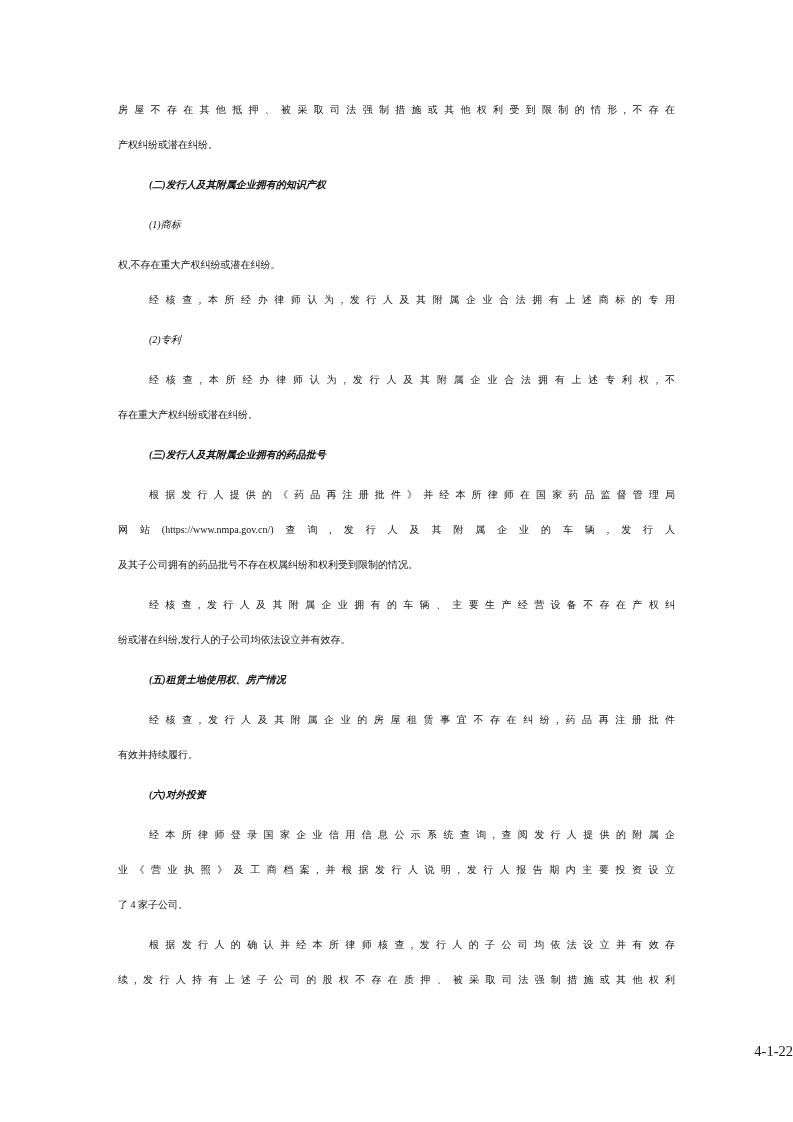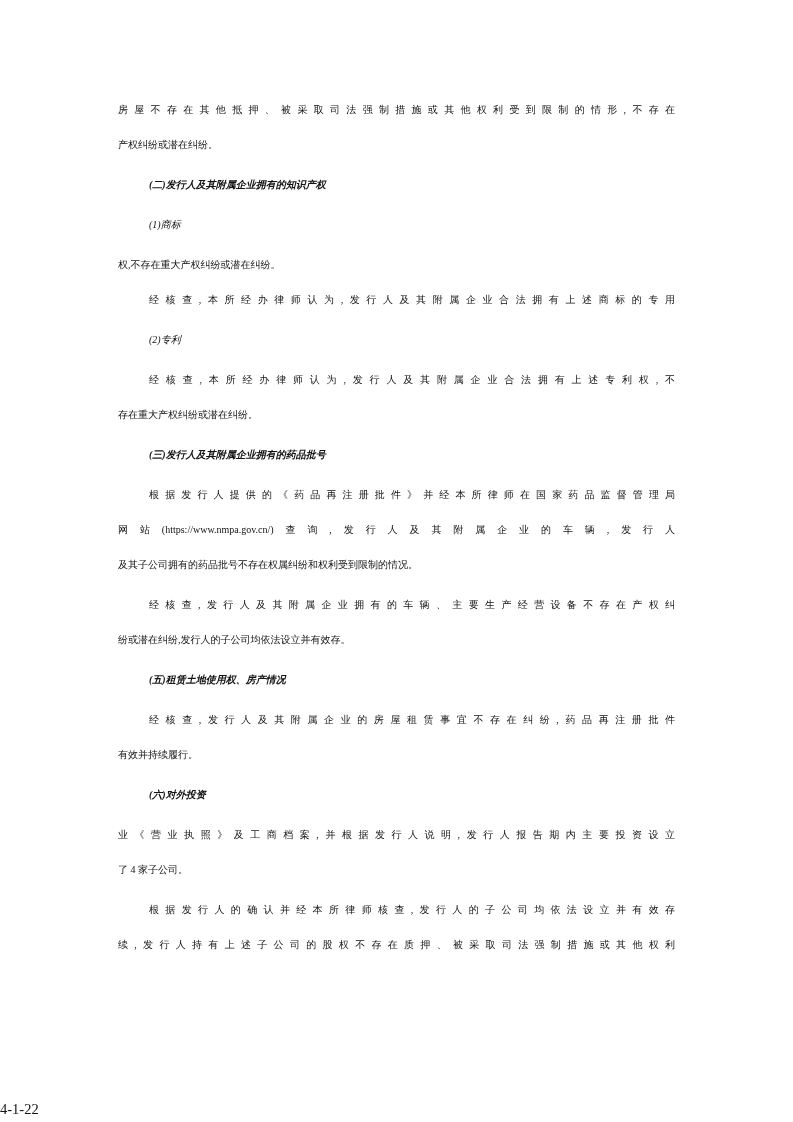--- a/index.html
+++ b/index.html
@@ -41,24 +41,24 @@
     text-align-last: justify;
   }
   .ln.first {
     text-indent: 31px;
   }
   .ln.last {
     text-align-last: left;
   }
   .footer {
     position: absolute;
-    top: 1100px;
+    top: 1042px;
     left: 0;
     width: 100%;
-    text-align: left;
+    text-align: right;
     font-size: 14.5px;
     line-height: 18px;
     color: #131313;
   }
 </style>
 </head>
 <body>
 
 <div class="page">
   <div class="content">
@@ -101,20 +101,21 @@
     <h3 class="blk heading indent">(五)租赁土地使用权、房产情况</h3>
 
     <p class="blk">
       <span class="ln first">经核查,发行人及其附属企业的房屋租赁事宜不存在纠纷,药品再注册批件</span>
       <span class="ln last">有效并持续履行。</span>
     </p>
 
     <h3 class="blk heading indent">(六)对外投资</h3>
 
     <p class="blk">
+      <span class="ln first">经本所律师登录国家企业信用信息公示系统查询,查阅发行人提供的附属企</span>
       <span class="ln">业《营业执照》及工商档案,并根据发行人说明,发行人报告期内主要投资设立</span>
       <span class="ln last">了 4 家子公司。</span>
     </p>
 
     <p class="blk">
       <span class="ln first">根据发行人的确认并经本所律师核查,发行人的子公司均依法设立并有效存</span>
       <span class="ln">续,发行人持有上述子公司的股权不存在质押、被采取司法强制措施或其他权利</span>
     </p>
 
   </div>

